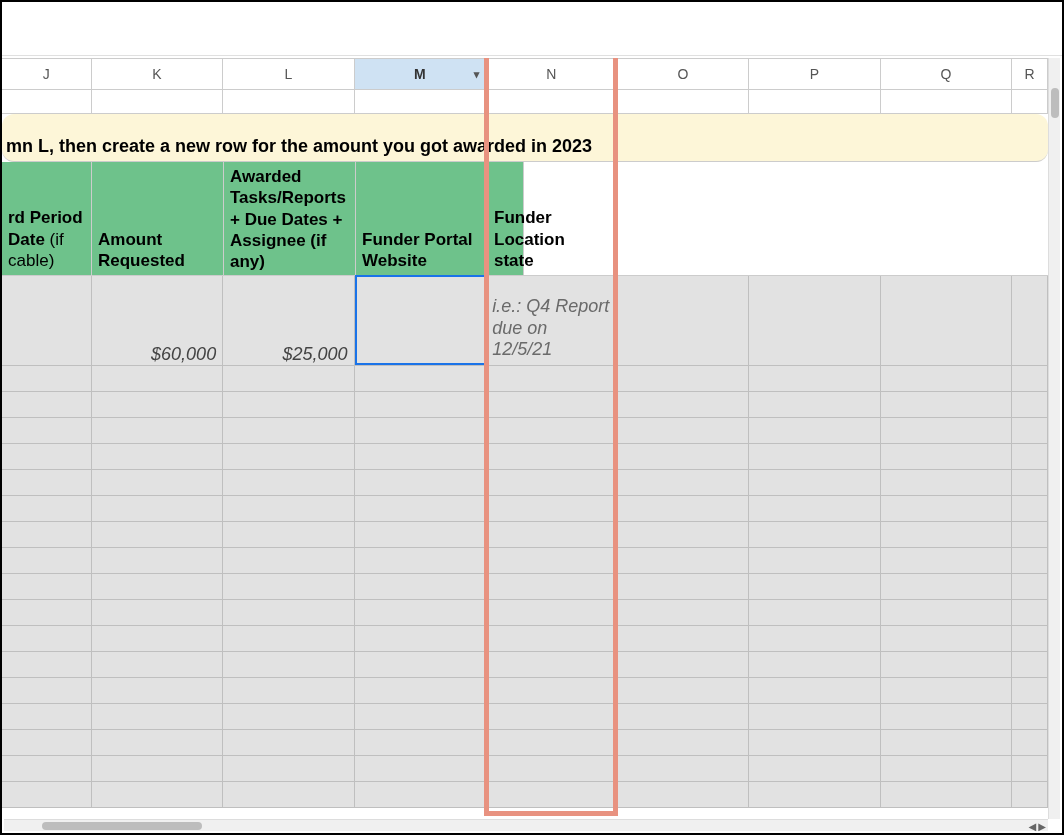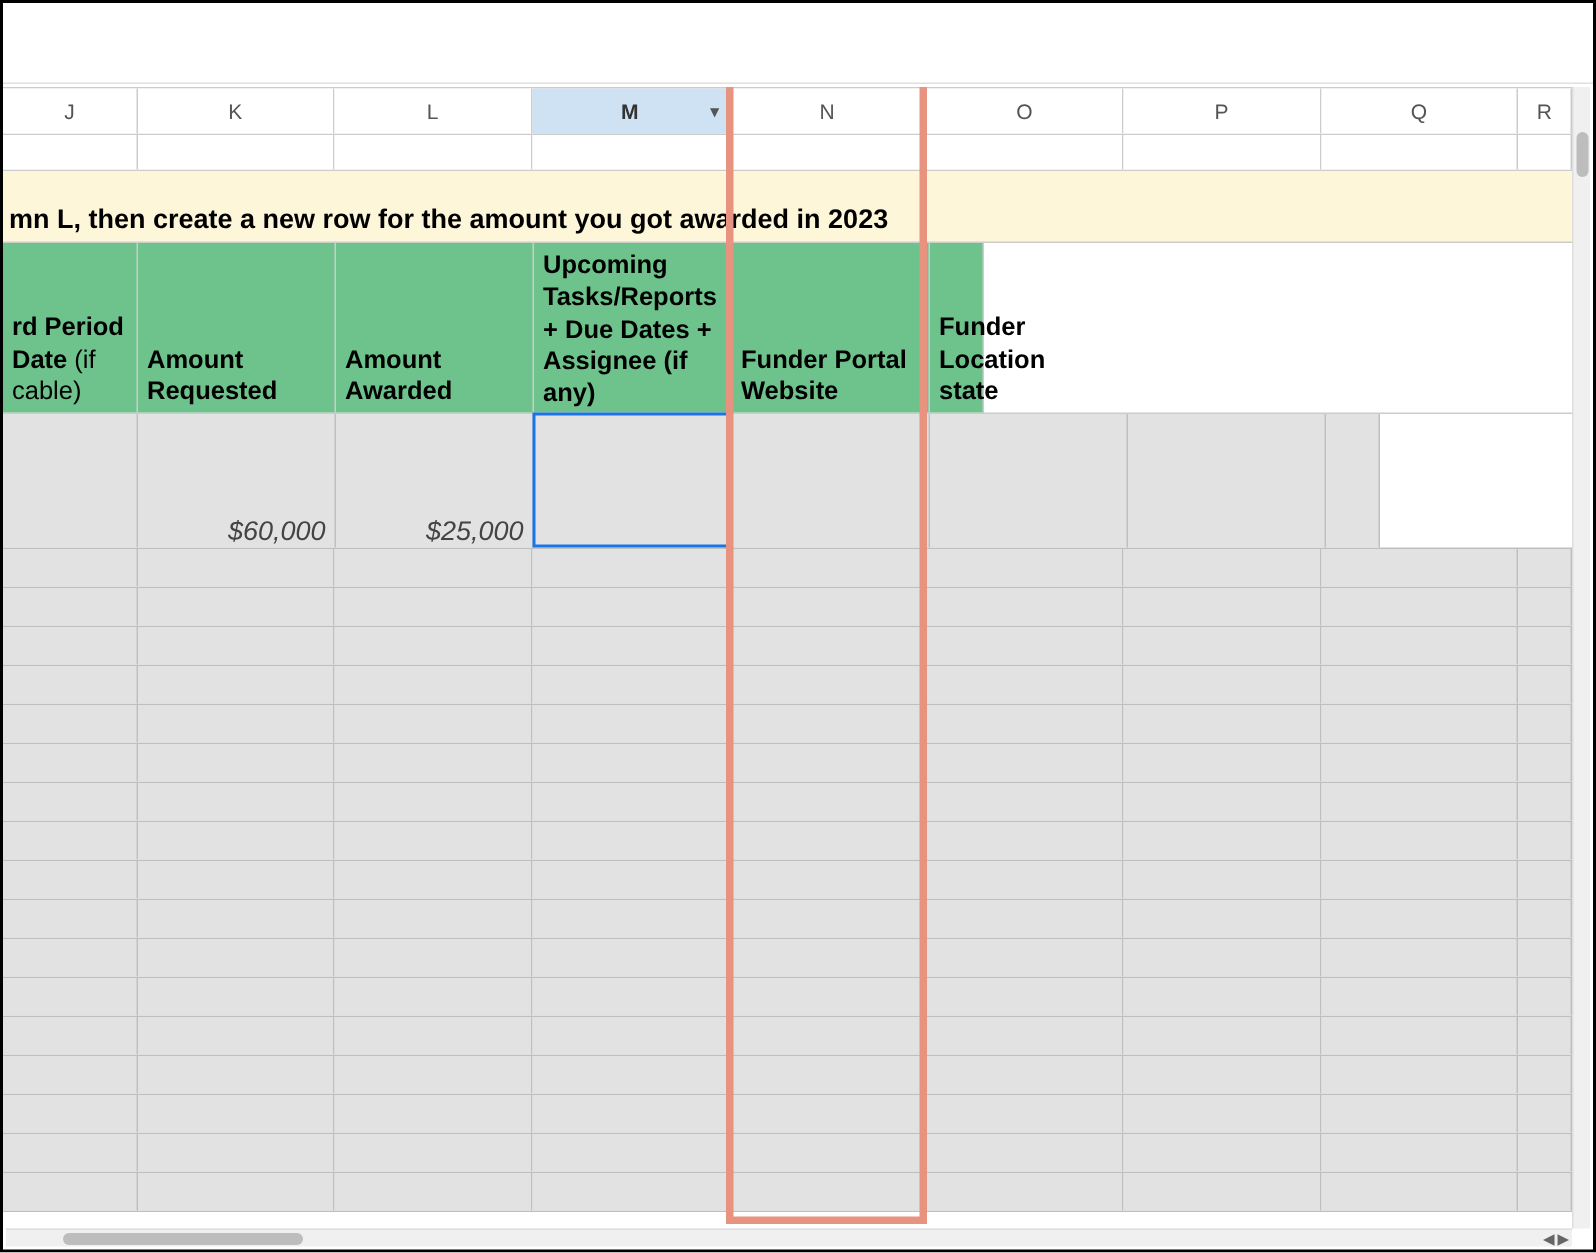--- a/index.html
+++ b/index.html
@@ -67,20 +67,21 @@
     background: #fff;
   }
   
   .banner-row {
     display: flex;
     height: 48px;
     background: #fdf6d8;
     border-bottom: 1px solid #ccc;
     align-items: flex-end;
     padding-bottom: 4px;
+    border-radius: 12px;
   }
   .banner-text {
     font-size: 18px;
     font-weight: bold;
     color: #000;
     padding-left: 4px;
     white-space: nowrap;
   }
   
   .label-row {
@@ -203,39 +204,37 @@
       <div class="banner-text">mn L, then create a new row for the amount you got awarded in 2023</div>
     </div>
 
     <div class="label-row" id="label-row">
         <div class="label-cell" style="width: 90px;">
           <div class="inner"><span>rd Period Date</span><span class="normal"> (if cable)</span></div>
         </div>
         <div class="label-cell" style="width: 132px;">
           <div class="inner">Amount Requested</div>
         </div>
-        <div class="label-cell" style="width: 132px;">
-          <div class="inner">Amount Awarded</div>
-        </div>
         <div class="label-cell" style="width: 132px; align-items: flex-start; padding-top: 4px;">
-          <div class="inner">Upcoming Tasks/Reports + Due Dates + Assignee (if any)</div>
+          <div class="inner">Awarded Tasks/Reports + Due Dates + Assignee (if any)</div>
         </div>
         <div class="label-cell" style="width: 132px;">
           <div class="inner">Funder Portal Website</div>
         </div>
         <div class="label-cell" style="width: 36px;">
           <div class="inner">Funder Location state</div>
         </div>
       </div>
 
     <div class="data-row first" id="first-data-row">
         <div class="data-cell" style="width: 90px;"></div>
         <div class="data-cell right" style="width: 132px;">$60,000</div>
         <div class="data-cell right" style="width: 132px;">$25,000</div>
         <div class="data-cell" style="width: 132px;"></div>
+        <div class="data-cell italic" style="width: 132px; align-items: flex-end; padding-bottom: 4px; line-height: 1.2;">i.e.: Q4 Report due on 12/5/21</div>
         <div class="data-cell" style="width: 132px;"></div>
         <div class="data-cell" style="width: 132px;"></div>
         <div class="data-cell" style="width: 132px;"></div>
         <div class="data-cell" style="width: 36px;"></div>
       </div>
 
     <div id="rest-rows">
         <div class="data-row rest">
           <div class="data-cell" style="width: 90px;"></div>
           <div class="data-cell" style="width: 132px;"></div>

